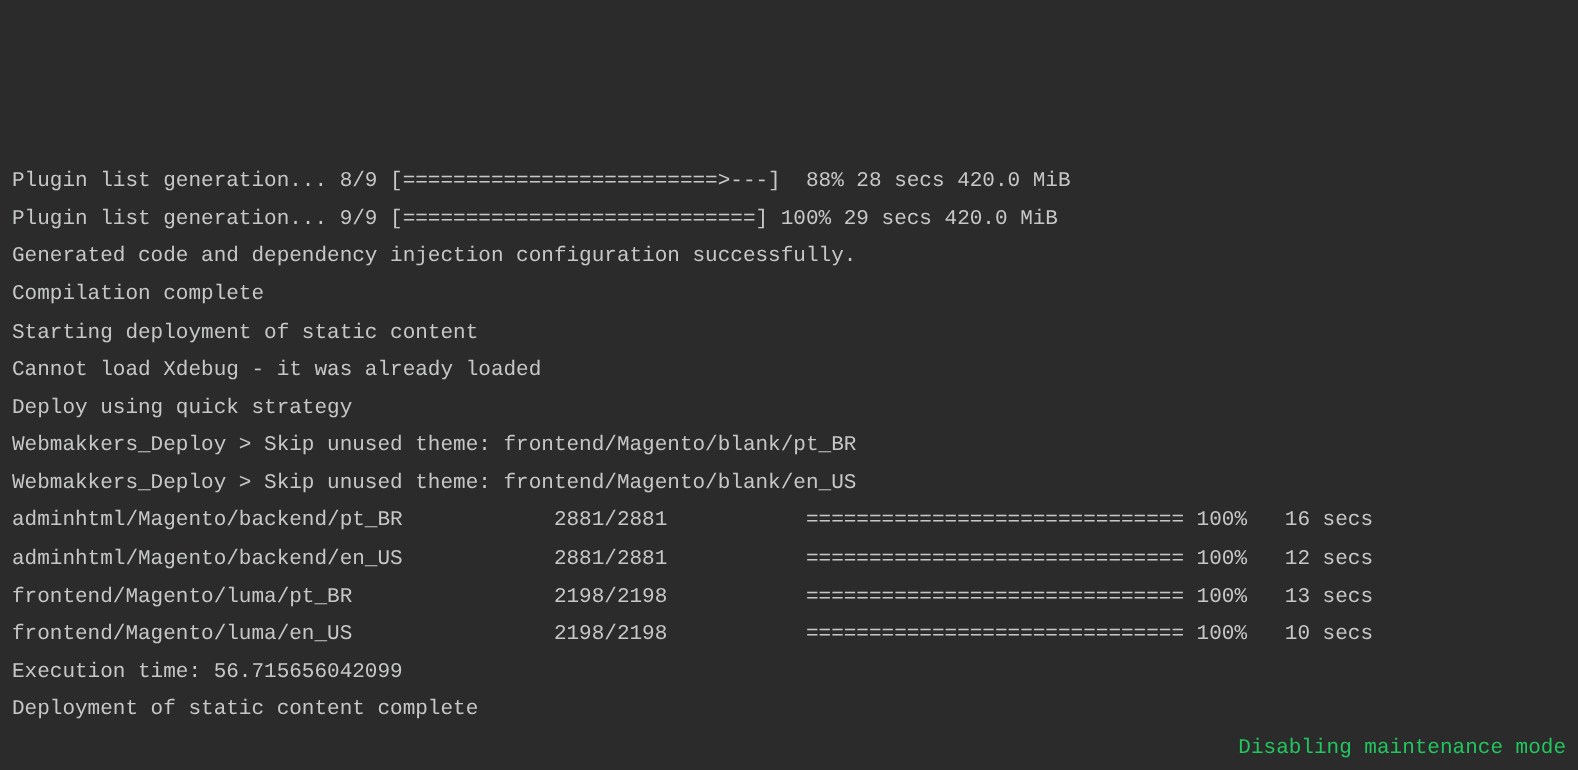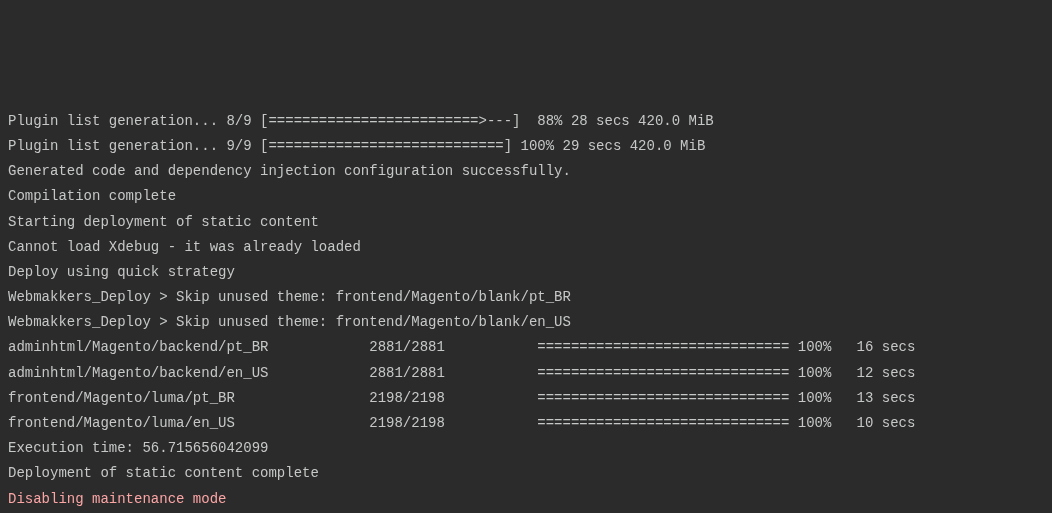--- a/index.html
+++ b/index.html
@@ -9,21 +9,21 @@
       font-family: "Consolas", "Monaco", "Courier New", monospace;
       font-size: 14px;
       line-height: 1.8;
       padding: 8px;
       white-space: pre;
       width: 1052px;
       height: 513px;
       overflow: hidden;
     }
     .line { display: block; }
-    .green { color: #fca5a5; }
+    .green { color: #22c55e; text-align: right; }
   </style>
 </head>
 <body>
 
 
 
 <div id="terminal"><span class="line ">Plugin list generation... 8/9 [=========================&gt;---]  88% 28 secs 420.0 MiB</span><span class="line ">Plugin list generation... 9/9 [============================] 100% 29 secs 420.0 MiB</span><span class="line ">Generated code and dependency injection configuration successfully.</span><span class="line ">Compilation complete</span><span class="line ">Starting deployment of static content</span><span class="line ">Cannot load Xdebug - it was already loaded</span><span class="line "></span><span class="line ">Deploy using quick strategy</span><span class="line ">Webmakkers_Deploy &gt; Skip unused theme: frontend/Magento/blank/pt_BR</span><span class="line ">Webmakkers_Deploy &gt; Skip unused theme: frontend/Magento/blank/en_US</span><span class="line ">adminhtml/Magento/backend/pt_BR            2881/2881           ============================== 100%   16 secs</span><span class="line ">adminhtml/Magento/backend/en_US            2881/2881           ============================== 100%   12 secs</span><span class="line ">frontend/Magento/luma/pt_BR                2198/2198           ============================== 100%   13 secs</span><span class="line ">frontend/Magento/luma/en_US                2198/2198           ============================== 100%   10 secs</span><span class="line "></span><span class="line ">Execution time: 56.715656042099</span><span class="line ">Deployment of static content complete</span><span class="line green">Disabling maintenance mode</span><span class="line ">Enabled production mode.</span></div>
 
 
 

